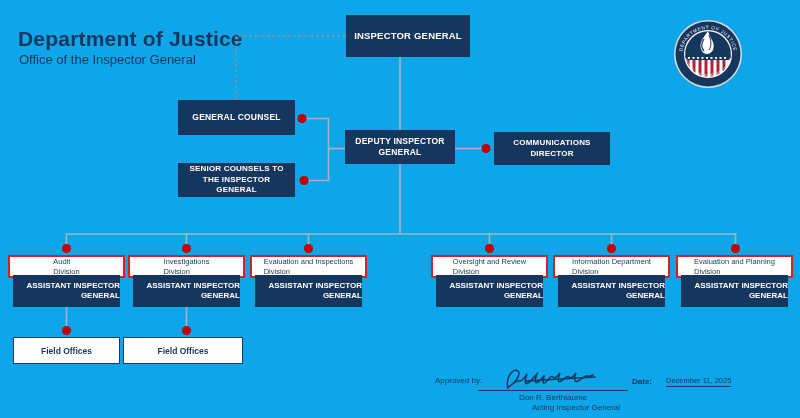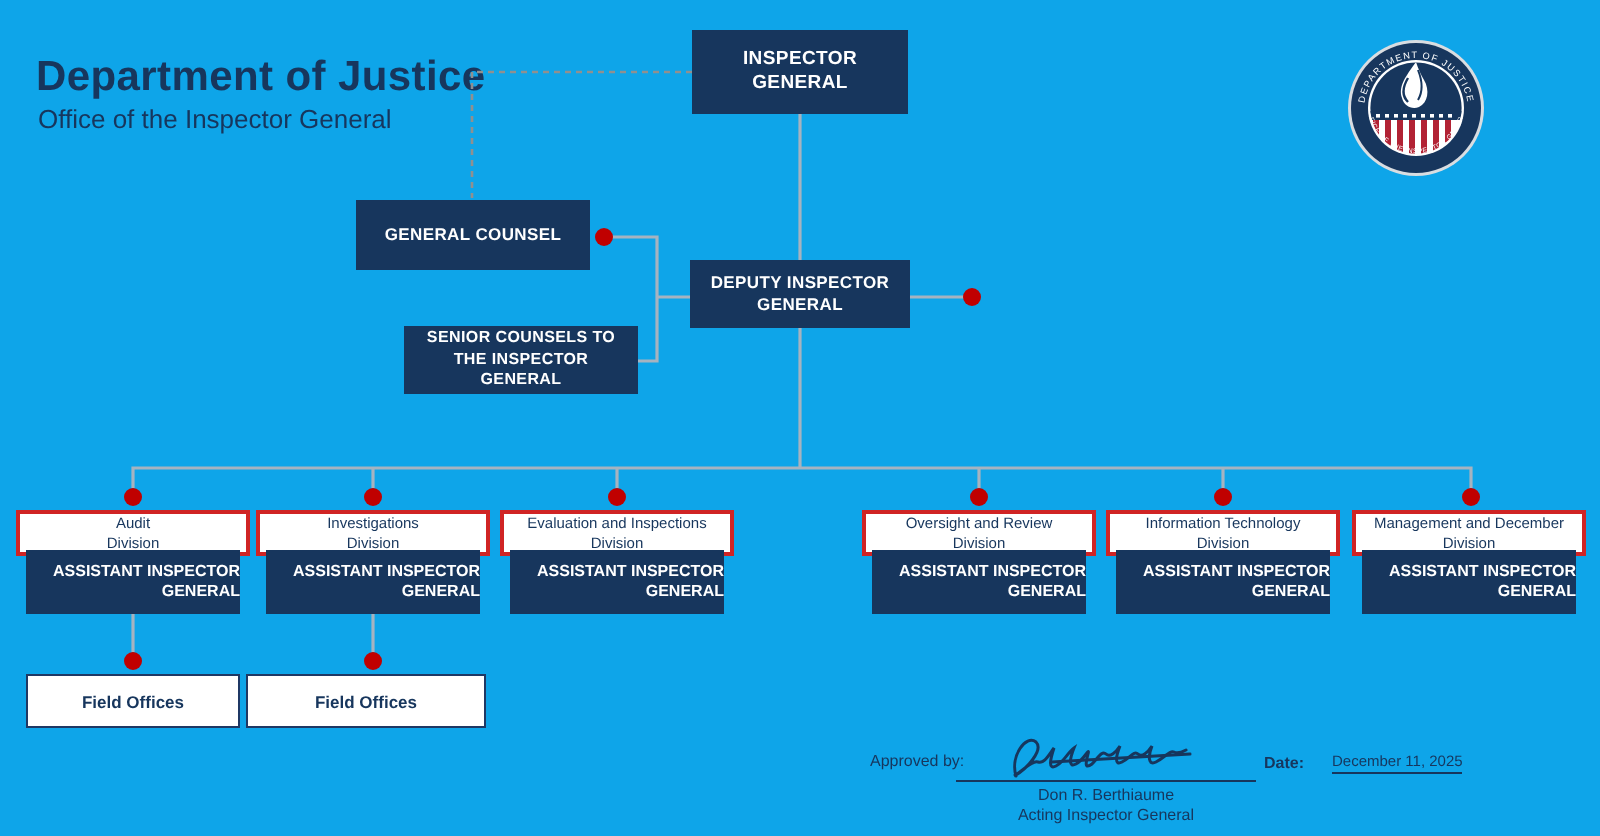--- a/index.html
+++ b/index.html
@@ -18,33 +18,33 @@
   .abs{position:absolute;}
   
   .title{left:18px;top:27px;font-size:21px;font-weight:600;color:var(--navy);letter-spacing:.2px;}
   .subtitle{left:19px;top:52px;font-size:13px;font-weight:400;color:var(--navy);}
   
   .navy-box{
     background:var(--navy);color:#fff;display:flex;align-items:center;justify-content:center;
     text-align:center;font-weight:bold;font-size:8px;line-height:1.3;letter-spacing:.2px;
     box-sizing:border-box;padding:2px 6px;z-index:3;
   }
-  .ig-box{left:346px;top:15px;width:108px;height:42px;font-size:9.5px;}
+  .ig-box{left:346px;top:15px;width:124px;height:42px;font-size:9.5px;}
   .gc-box{left:178px;top:100px;width:117px;height:35px;font-size:8.5px;}
-  .sc-box{left:178px;top:163px;width:117px;height:34px;margin-left:24px;}
+  .sc-box{left:178px;top:163px;width:117px;height:34px;}
   .dep-box{left:345px;top:130px;width:110px;height:34px;font-size:8.5px;}
   .comm-box{left:494px;top:132px;width:116px;height:33px;}
   
   .division-group{position:absolute;top:255px;width:117px;height:110px;z-index:2;}
   .division-name-box{
     position:absolute;left:0;top:0;width:117px;height:23px;background:#fff;
     border:2px solid var(--div-red);box-sizing:border-box;z-index:2;
     display:flex;align-items:center;justify-content:center;
   }
-  .division-name{font-size:7.5px;line-height:1.25;color:var(--navy);text-align:center;}
+  .division-name{font-size:7.5px;line-height:1.25;color:var(--navy);}
   .assistant-box{
     position:absolute;left:5px;top:20px;width:107px;height:32px;background:var(--navy);
     color:#fff;display:flex;align-items:center;justify-content:center;text-align:right;
     font-weight:bold;font-size:8px;line-height:1.3;z-index:3;box-sizing:border-box;
   }
   .field-box{
     position:absolute;top:82px;height:27px;background:#fff;border:1.5px solid var(--field-border);
     box-sizing:border-box;display:flex;align-items:center;justify-content:center;
     font-size:8.5px;font-weight:700;color:var(--navy);z-index:3;
   }
@@ -52,21 +52,21 @@
   #connector-layer{left:0;top:0;z-index:1;}
   .cline{stroke:var(--connector);stroke-width:1.6;fill:none;}
   .dline{stroke:var(--dash);stroke-width:1.3;fill:none;stroke-dasharray:3 2.5;}
   .dot{fill:var(--red);}
   
   .approved-label{left:435px;top:376px;font-size:8px;color:var(--navy);}
   .sig-line{left:478px;top:390px;width:150px;border-top:1px solid var(--navy);height:0;}
   .date-label{left:632px;top:377px;font-size:8px;color:var(--navy);font-weight:bold;}
   .date-value{left:654px;top:376px;font-size:7.5px;color:var(--navy);border-bottom:1px solid var(--navy);padding-bottom:1px;margin-left:12px;}
   .signer-name{left:478px;top:393px;width:150px;text-align:center;font-size:8px;color:var(--navy);}
-  .signer-title{left:478px;top:403px;width:150px;text-align:center;font-size:8px;color:var(--navy);}
+  .signer-title{left:501px;top:403px;width:150px;text-align:center;font-size:8px;color:var(--navy);}
   #signature-svg{left:498px;top:364px;z-index:4;}
   .sig-stroke{stroke:var(--navy);stroke-width:1.5;fill:none;stroke-linecap:round;}
   
   #seal{left:673px;top:19px;}
 </style>
 </head>
 <body>
 
 <div id="canvas">
 
@@ -105,20 +105,21 @@
     <circle class="dot" cx="611.5" cy="248.5" r="4.5"></circle>
     <circle class="dot" cx="735.5" cy="248.5" r="4.5"></circle>
     <circle class="dot" cx="66.5" cy="330.5" r="4.5"></circle>
     <circle class="dot" cx="186.5" cy="330.5" r="4.5"></circle>
   </svg>
 
   <div class="abs navy-box ig-box">INSPECTOR GENERAL</div>
   <div class="abs navy-box gc-box">GENERAL COUNSEL</div>
   <div class="abs navy-box sc-box">SENIOR COUNSELS TO THE INSPECTOR GENERAL</div>
   <div class="abs navy-box dep-box">DEPUTY INSPECTOR GENERAL</div>
+  <div class="abs navy-box comm-box">COMMUNICATIONS DIRECTOR</div>
 
   <div id="divisions-root">
       <div class="division-group" style="left: 8px;">
       <div class="division-name-box">
         <div class="division-name">
           <span class="dn-line1">Audit</span><br>
           <span class="dn-line2">Division</span>
         </div>
       </div>
       <div class="assistant-box">ASSISTANT INSPECTOR GENERAL</div>
@@ -148,30 +149,30 @@
         <div class="division-name">
           <span class="dn-line1">Oversight and Review</span><br>
           <span class="dn-line2">Division</span>
         </div>
       </div>
       <div class="assistant-box">ASSISTANT INSPECTOR GENERAL</div>
     </div>
       <div class="division-group" style="left: 553px;">
       <div class="division-name-box">
         <div class="division-name">
-          <span class="dn-line1">Information Technology</span><br>
+          <span class="dn-line1">Information Department</span><br>
           <span class="dn-line2">Division</span>
         </div>
       </div>
       <div class="assistant-box">ASSISTANT INSPECTOR GENERAL</div>
     </div>
       <div class="division-group" style="left: 676px;">
       <div class="division-name-box">
         <div class="division-name">
-          <span class="dn-line1">Management and December</span><br>
+          <span class="dn-line1">Evaluation and Planning</span><br>
           <span class="dn-line2">Division</span>
         </div>
       </div>
       <div class="assistant-box">ASSISTANT INSPECTOR GENERAL</div>
     </div>
     </div>
 
   <svg id="seal" class="abs" width="70" height="70" viewBox="0 0 70 70">
     <circle cx="35" cy="35" r="34" fill="#d9dde1"></circle>
     <circle cx="35" cy="35" r="32.5" fill="#17365d"></circle>

